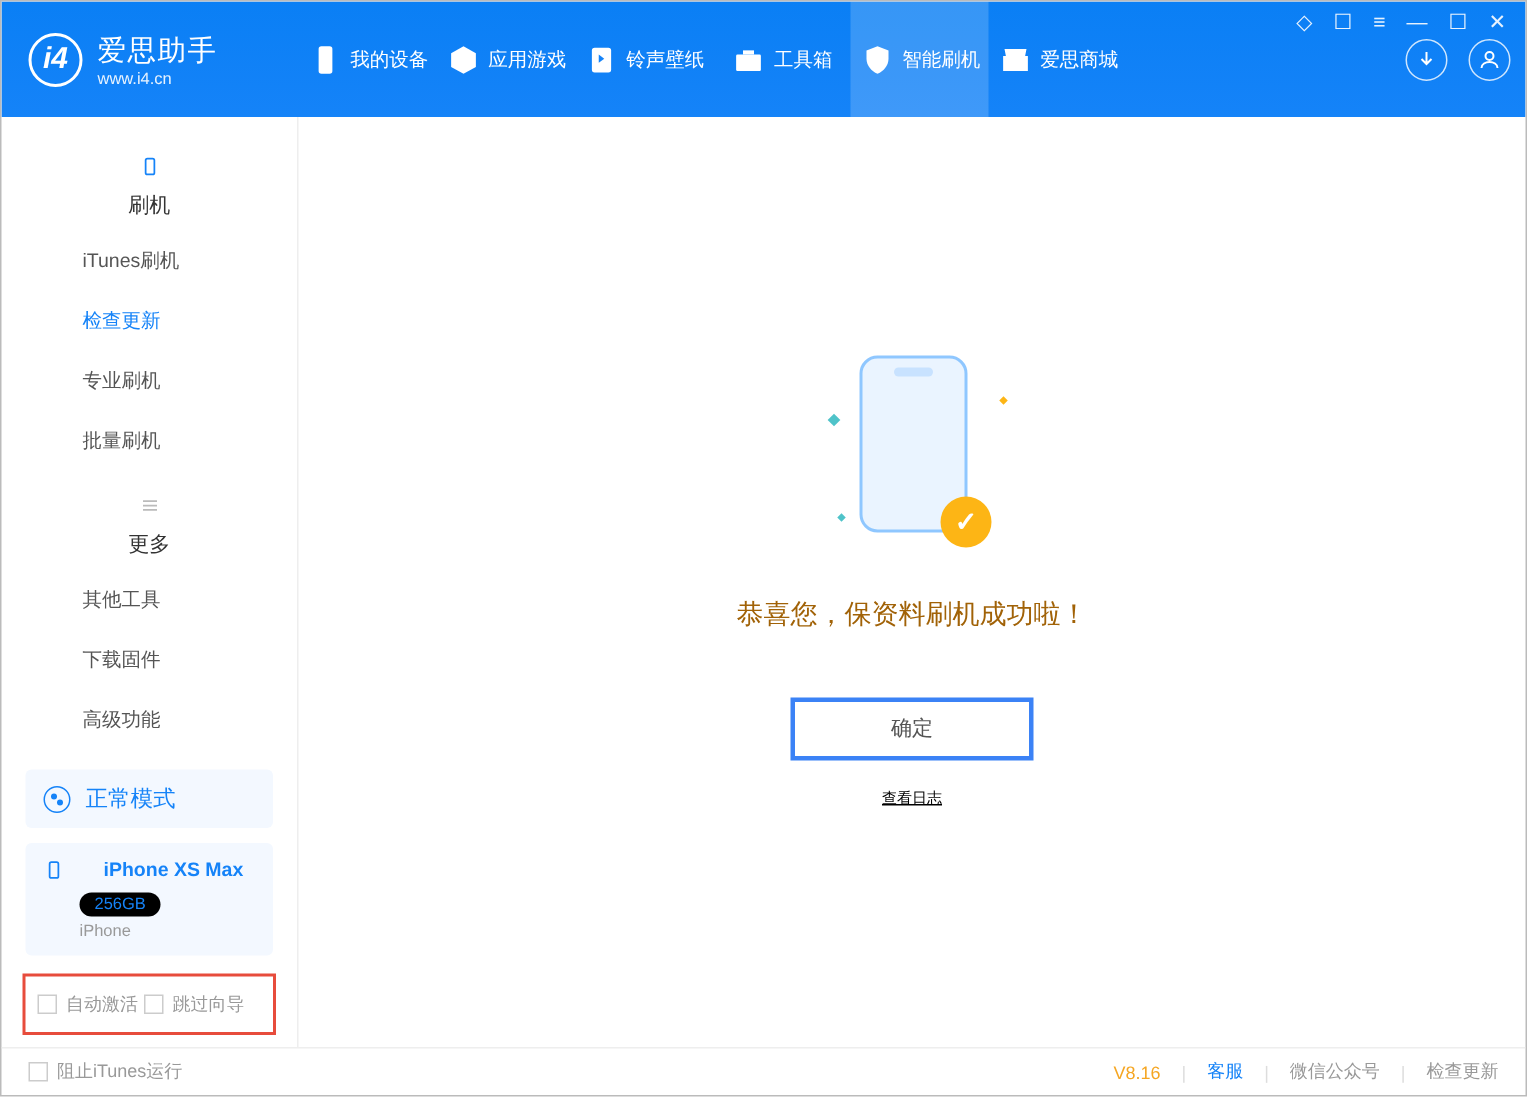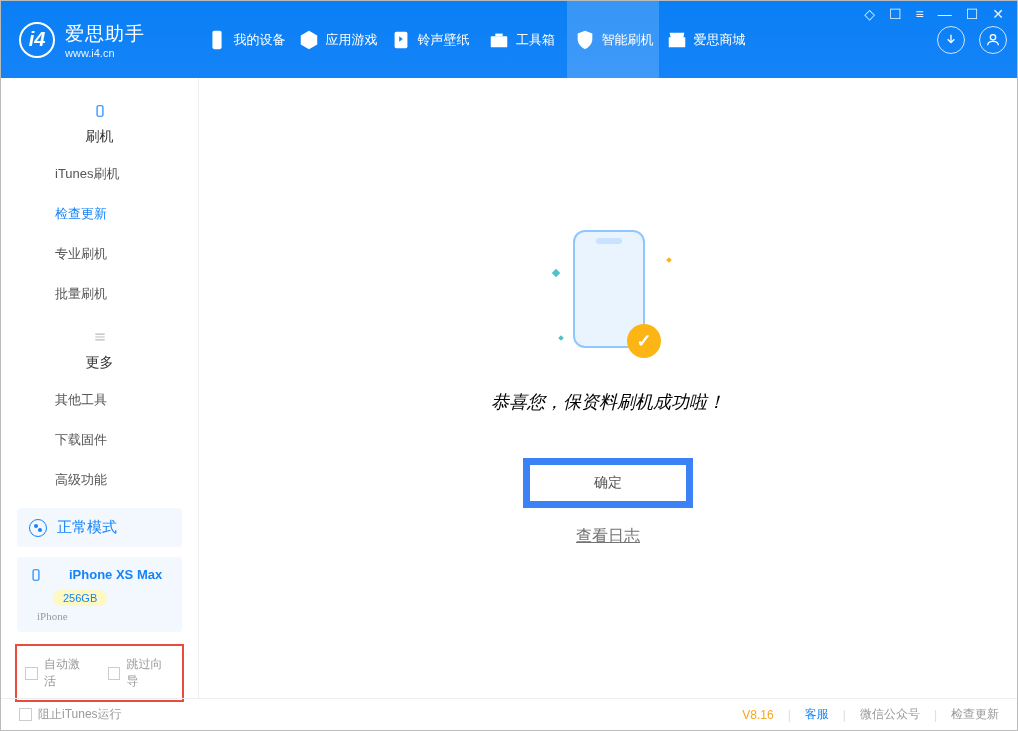--- a/index.html
+++ b/index.html
@@ -29,37 +29,37 @@
 .side-header { display: flex; align-items: center; gap: 10px; padding: 8px 22px; font-size: 14px; color: #333; font-weight: 500; flex-direction: column; }
 .side-header svg { width:14px; height:14px;}
 .side-item { padding: 11px 22px 11px 54px; font-size: 13px; color: #555; cursor: pointer; }
 .side-item.active { color: #1583f8; }
 .side-spacer { flex: 1; }
 .mode-box { margin: 0 16px 10px; background: #f3f8ff; border-radius: 4px; padding: 10px 12px; display: flex; align-items: center; gap: 10px; color: #1583f8; font-size: 15px; }
 .mode-box .mode-icon { width:18px; height:18px; border:1.5px solid #1583f8; border-radius:50%; display:flex; align-items:center; justify-content:center; }
 .device-box { margin: 0 16px 10px; background: #f3f8ff; border-radius: 4px; padding: 10px 12px; }
 .device-box .dev-row { display:flex; align-items:center; gap:10px; margin-bottom:6px;}
 .device-box .dev-name { color:#1583f8; font-weight:600; font-size:13px;padding-left:16px;}
-.device-badge { display:inline-block; background:#fef9c3; color:#1583f8; font-size:11px; padding:2px 10px; border-radius:10px; margin-left:24px;}
-.device-sub { font-size:11px; color:#999; margin-left:8px; margin-top:4px;font-family:Liberation Serif, serif;}
-.checkbox-row { border:2px solid #e74c3c; margin:2px 14px 8px; padding:10px 8px; display:flex; gap:16px; align-items:center;}
+.device-badge { display:inline-block; background:#000000; color:#1583f8; font-size:11px; padding:2px 10px; border-radius:10px; margin-left:24px;}
+.device-sub { font-size:11px; color:#999; margin-left:24px; margin-top:4px;}
+.checkbox-row { border:2px solid #e74c3c; margin:2px 14px 8px; padding:10px 8px; display:flex; gap:4px; align-items:center;}
 .chk { display:flex; align-items:center; gap:6px; font-size:12px; color:#999;}
 .chk-box { width:13px; height:13px; border:1px solid #ccc; }
 
 .content { flex: 1; display: flex; flex-direction: column; align-items: center; justify-content: center; }
 .phone-illus { position:relative; width:110px; height:130px; margin-bottom:30px;}
 .phone-body { width:72px; height:118px; border:2px solid #8fc7ff; border-radius:12px; background:#eaf4ff; position:absolute; left:20px; top:0;}
 .phone-body::before { content:""; position:absolute; top:6px; left:50%; transform:translateX(-50%); width:26px; height:6px; background:#c8e2ff; border-radius:3px;}
 .check-badge { position:absolute; right:2px; bottom:2px; width:34px; height:34px; background:#fdb515; border-radius:50%; display:flex; align-items:center; justify-content:center;}
 .check-badge::after{content:"✓"; color:#fff; font-size:18px; font-weight:bold;}
 .spark { position:absolute; width:6px; height:6px; background:#fdb515; transform:rotate(45deg);}
 .spark.s1{left:0; top:40px; background:#4fc3c9;} .spark.s2{right:-8px; top:28px; width:4px; height:4px;} .spark.s3{left:6px; bottom:20px; width:4px; height:4px; background:#4fc3c9;}
-.success-msg { font-size: 18px; color: #000000; margin-bottom: 44px; font-style: italic; }
-.ok-btn { border: 7px solid #3b82f6; background: #fff; padding: 9px 64px; font-size: 14px; color: #555; cursor: pointer; margin-bottom: 18px; }
-.log-link { font-size: 16px; color: #737373; text-decoration: underline; cursor: pointer; text-align: right; }
+.success-msg { font-size: 18px; color: #a16207; margin-bottom: 44px; }
+.ok-btn { border: 3px solid #3b82f6; background: #fff; padding: 9px 64px; font-size: 14px; color: #555; cursor: pointer; margin-bottom: 18px; }
+.log-link { font-size: 10px; color: #000000; text-decoration: underline; cursor: pointer; text-align: right; }
 
 
 .footer { height: 32px; border-top: 1px solid #eee; display: flex; align-items: center; padding: 0 18px; font-size: 12px; color: #999; }
 .footer .chk { color:#999;}
 .footer-right { margin-left: auto; display: flex; align-items: center; gap: 14px; }
 .footer-link { color: #999; cursor: pointer; }
 .footer-link.accent { color: #1583f8; }
 .footer-sep { color: #ddd; }
 .version { color:#f5a623;}
 </style>

